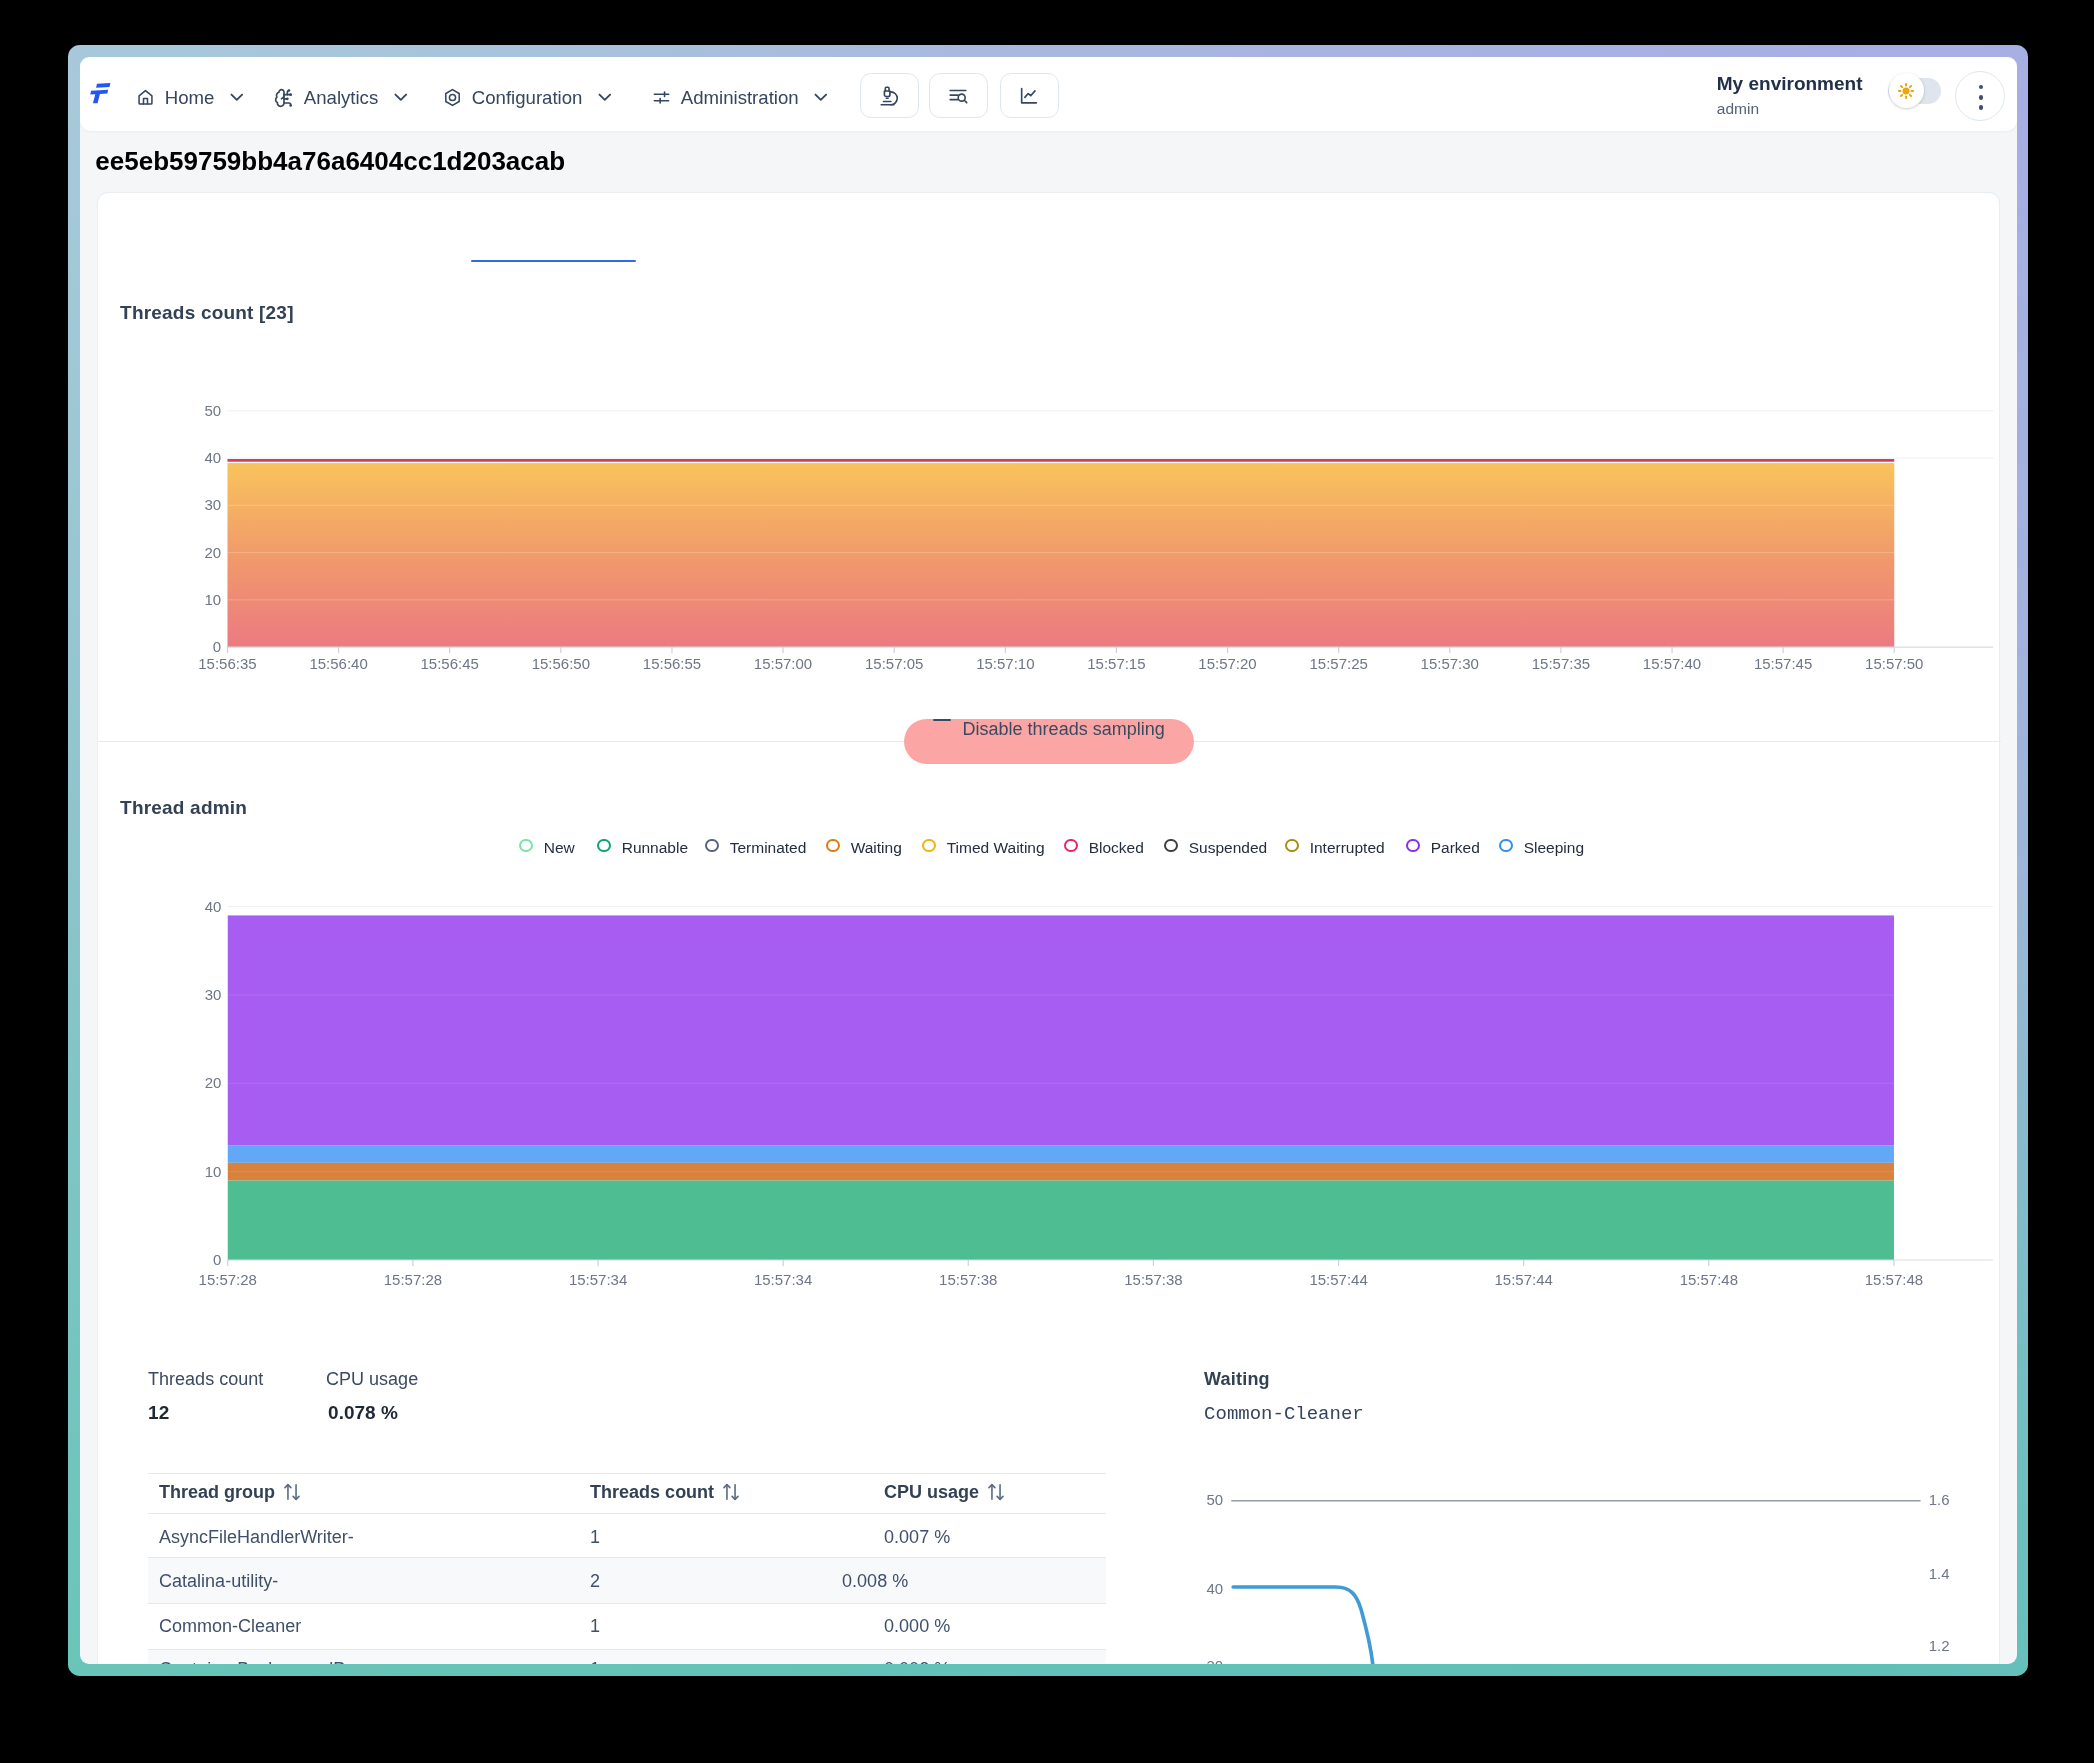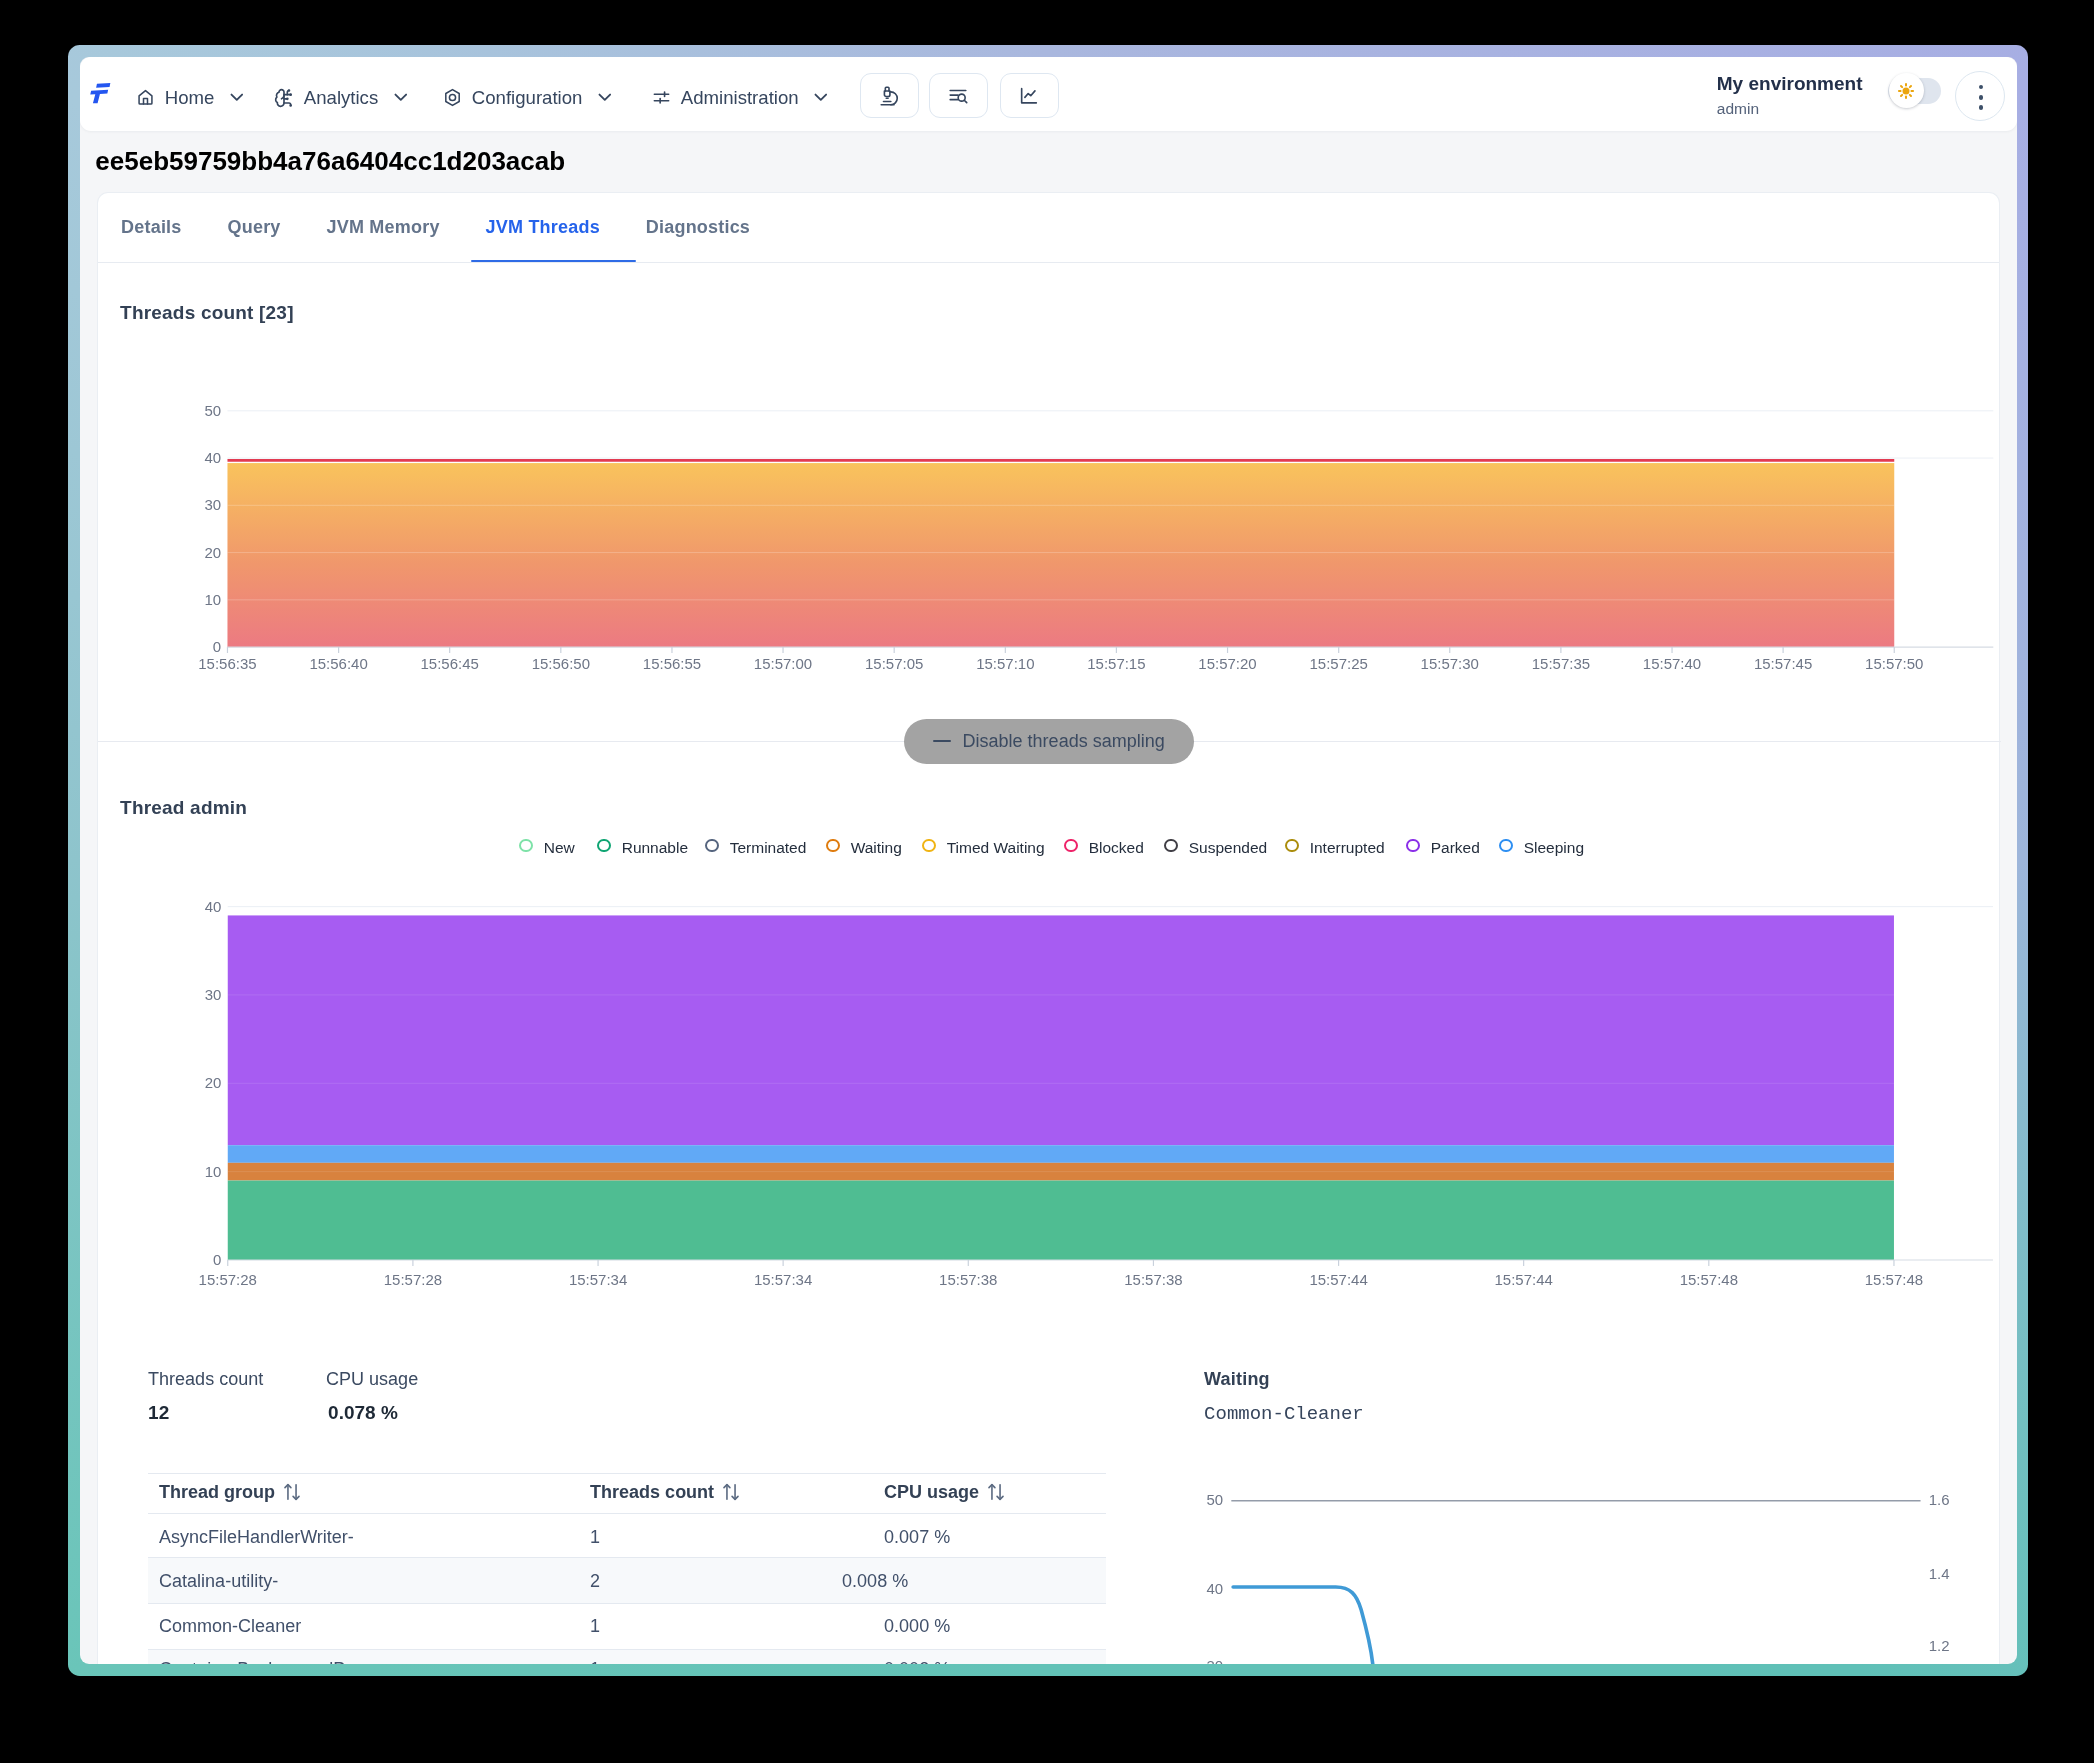--- a/index.html
+++ b/index.html
@@ -19,22 +19,22 @@
     display:flex; align-items:center; justify-content:center; }
   .pgtitle { position:absolute; left:15.5px; top:89px; font-size:26px; font-weight:700; color:#000000; letter-spacing:0; }
   .card { position:absolute; left:17.3px; top:135px; width:1903px; height:1473px; background:#fff;
     border:0.9px solid #eaeef3; border-bottom:none; border-radius:11px 11px 0 0; }
   .tabs { position:absolute; left:0; top:0; width:100%; height:70px; border-bottom:0.9px solid #e7ebf1; display:flex; }
   .tab { padding:0 23px; line-height:69px; font-size:18px; font-weight:700; color:#64748b; letter-spacing:0.2px; }
   .tab.active { color:#2563eb; }
   .tabline { position:absolute; left:373px; top:67px; width:165px; height:2.7px; background:#2e6be6; border-radius:1.8px; }
   .h2 { position:absolute; font-size:19px; font-weight:700; color:#334155; letter-spacing:0.2px; }
   .divline { position:absolute; left:0px; top:548px; width:1903px; height:0.9px; background:#e7eaf0; }
-  .pill { position:absolute; left:806px; top:526px; width:290px; height:45px; border-radius:23px; background:#a3a3a3;
-    display:flex; align-items:center; justify-content:center; font-size:18px; font-weight:500; color:#3b4a61; }
+  .pill { position:absolute; left:806px; top:526px; width:290px; height:45px; border-radius:23px; background:#fca5a5;
+    display:flex; justify-content:center; font-size:18px; font-weight:500; color:#3b4a61; }
   .pill .minus { display:inline-block; width:17.3px; height:2.4px; background:#3b4a61; border-radius:1.8px; margin-right:11.8px; }
   .leg { position:absolute; display:flex; font-size:15.5px; color:#242e3d; height:14.5px; top:646px; }
   .leg .ring { width:13.6px; height:13.6px; border-radius:50%; border-style:solid; border-width:2.9px; margin-right:11px; background:#fff; }
   .tline { position:absolute; height:0.9px; background:#e4e9f0; }
   .th { position:absolute; font-size:18px; font-weight:700; color:#334155; display:flex; align-items:center; }
   .td { position:absolute; font-size:18px; color:#41506a; }
   .rowbg { position:absolute; background:#f7f9fb; }
   .lbl { position:absolute; font-size:18px; font-weight:500; color:#3b4a61; }
   .val { position:absolute; font-size:19px; font-weight:700; color:#1e2936; }
   .mono { position:absolute; font-family:"Liberation Mono", monospace; font-size:19px; color:#36455c; }
@@ -144,27 +144,20 @@
       <div style="position:absolute;left:1875px;top:14.5px;width:50px;height:50px;border-radius:50%;border:1.4px solid #dde7f0;background:#fff;">
         <div style="position:absolute;left:23px;top:12.7px;width:4.5px;height:4.5px;border-radius:50%;background:#3d5068"></div>
         <div style="position:absolute;left:23px;top:23px;width:4.5px;height:4.5px;border-radius:50%;background:#3d5068"></div>
         <div style="position:absolute;left:23px;top:33px;width:4.5px;height:4.5px;border-radius:50%;background:#3d5068"></div>
       </div>
     </div>
 
     <div class="pgtitle">ee5eb59759bb4a76a6404cc1d203acab</div>
 
     <div class="card">
-      <div class="tabs">
-        <div class="tab">Details</div>
-        <div class="tab">Query</div>
-        <div class="tab">JVM Memory</div>
-        <div class="tab active">JVM Threads</div>
-        <div class="tab">Diagnostics</div>
-      </div>
       <div class="tabline"></div>
 
       <div class="h2" style="left:22px;top:109px">Threads count [23]</div>
 
       <svg style="position:absolute;left:0;top:191px" width="1903" height="309" viewBox="0 0 2093 340">
         <defs>
           <linearGradient id="g1" x1="0" y1="0" x2="0" y2="1">
             <stop offset="0" stop-color="#f9c35c"></stop>
               <stop offset="0.55" stop-color="#f0976c"></stop>
               <stop offset="1" stop-color="#ec7a82"></stop>

